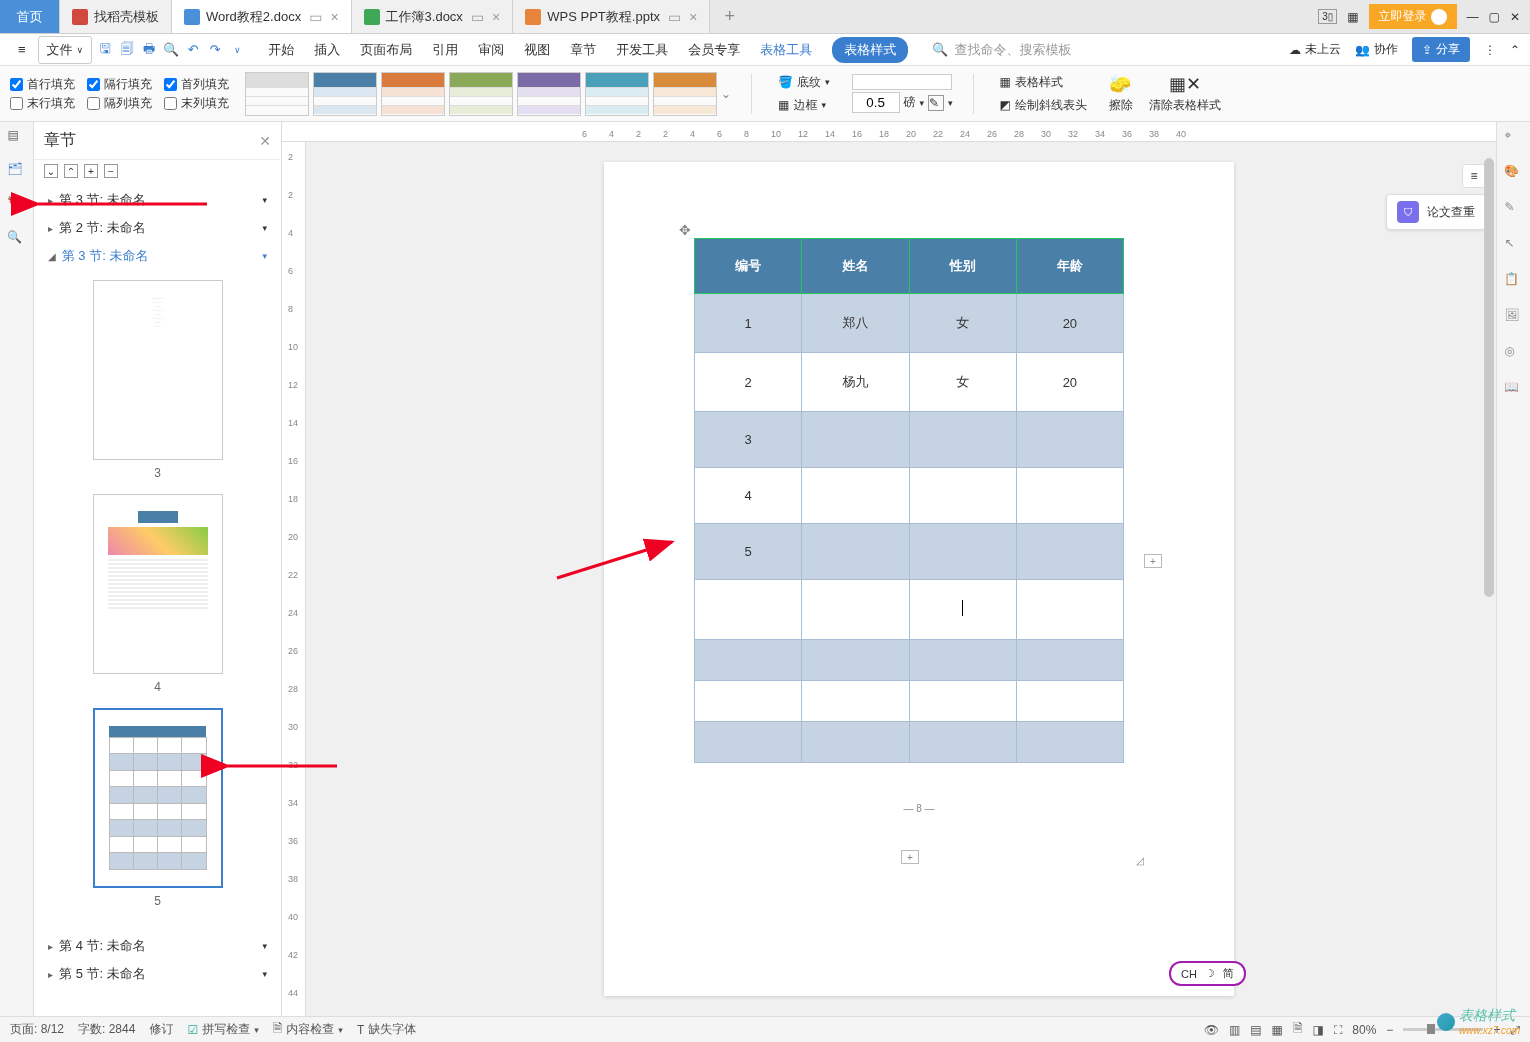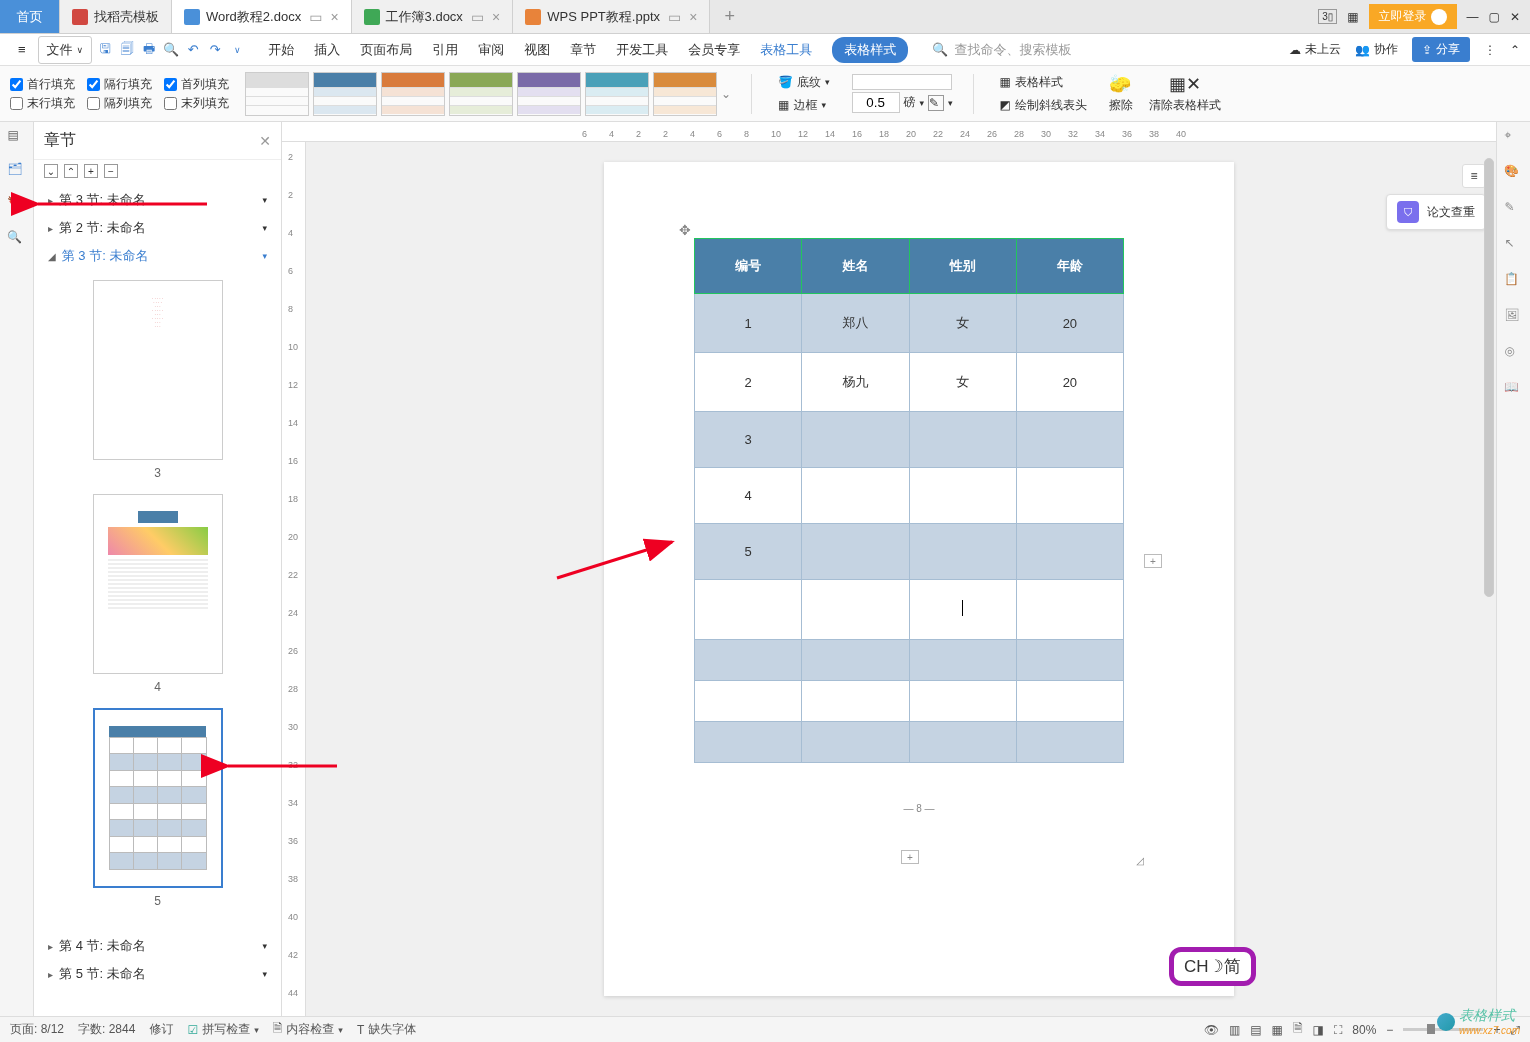--- a/index.html
+++ b/index.html
@@ -104,21 +104,21 @@
 .float-item { background: #fff; border: 1px solid #ddd; border-radius: 4px; padding: 6px 10px; display: flex; align-items: center; gap: 8px; box-shadow: 0 1px 3px rgba(0,0,0,0.1); }
 .float-item .badge { width: 22px; height: 22px; background: #7a6fed; border-radius: 4px; display: flex; align-items: center; justify-content: center; color: #fff; font-size: 11px; }
 
 
 .status-bar { height: 26px; background: #f5f5f5; border-top: 1px solid #ddd; display: flex; align-items: center; padding: 0 10px; font-size: 12px; gap: 14px; color: #555; }
 .status-right { margin-left: auto; display: flex; align-items: center; gap: 10px; }
 .status-btn { display: flex; align-items: center; gap: 4px; cursor: pointer; }
 .zoom-slider { width: 80px; height: 3px; background: #ccc; position: relative; }
 .zoom-slider .knob { width: 8px; height: 10px; background: #888; position: absolute; top: -4px; left: 30%; }
 
-.ime-pill { position: absolute; bottom: 30px; left: 50%; transform: translateX(280px); background: #fff; border: 5px solid #a21caf; border-radius: 12px; padding: 3px 10px; font-size: 17px; display: flex; align-items: center; gap: 0; }
+.ime-pill { position: absolute; bottom: 30px; left: 50%; transform: translateX(280px); background: #fff; border: 2px solid #a21caf; border-radius: 12px; padding: 3px 10px; font-size: 11px; display: flex; align-items: center; gap: 8px; }
 
 
 .arrow { position: absolute; pointer-events: none; }
 .arrow svg { overflow: visible; }
 
 
 .watermark { position: absolute; right: 10px; bottom: 6px; font-size: 14px; color: #59c3a8; display: flex; align-items: center; gap: 4px; font-style: italic; }
 .watermark .logo { width: 18px; height: 18px; background: linear-gradient(135deg,#4ac,#29a); border-radius: 50%; }
 .watermark .url { font-size: 10px; color: #f29c2c; }
 

